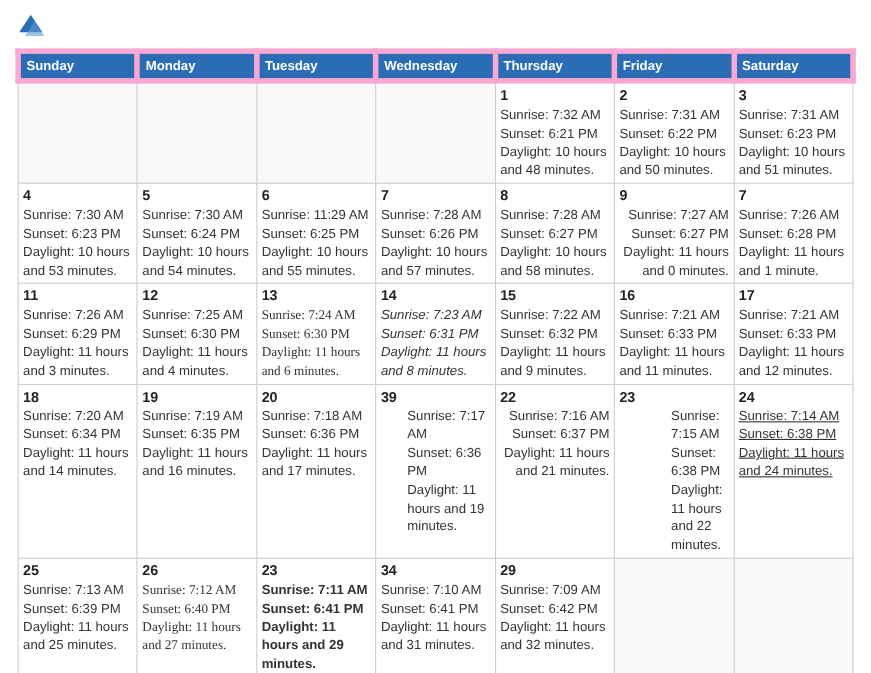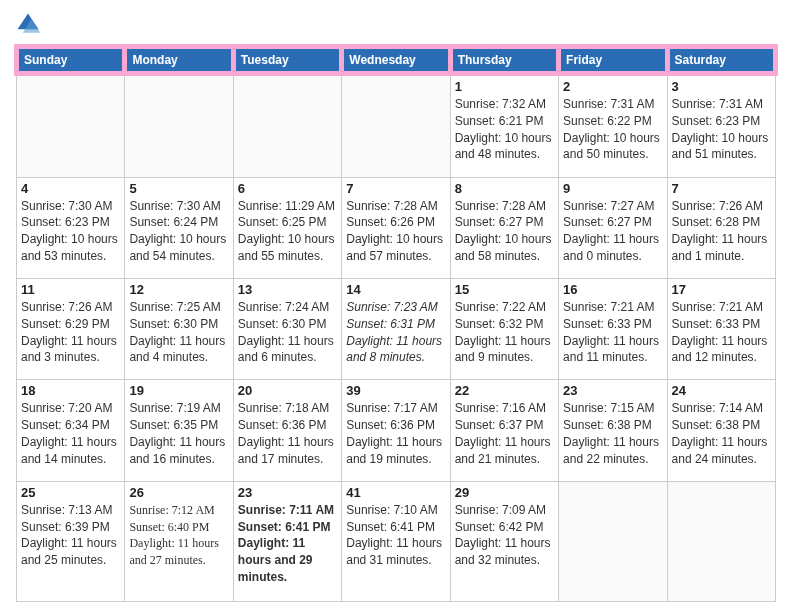--- a/index.html
+++ b/index.html
@@ -183,21 +183,21 @@
 Daylight: 10 hours and 57 minutes.</div>
           </td>
           <td>
             <span class="day-number">8</span>
             <div class="day-info" style="white-space: pre-line;">Sunrise: 7:28 AM
 Sunset: 6:27 PM
 Daylight: 10 hours and 58 minutes.</div>
           </td>
           <td>
             <span class="day-number">9</span>
-            <div class="day-info" style="white-space: pre-line;">Sunrise: 7:27 AM
+            <div class="day-info" style="white-space: pre-line; text-align: right;">Sunrise: 7:27 AM
 Sunset: 6:27 PM
 Daylight: 11 hours and 0 minutes.</div>
           </td>
           <td>
             <span class="day-number">7</span>
             <div class="day-info" style="white-space: pre-line;">Sunrise: 7:26 AM
 Sunset: 6:28 PM
 Daylight: 11 hours and 1 minute.</div>
           </td>
         </tr>
@@ -209,21 +209,21 @@
 Daylight: 11 hours and 3 minutes.</div>
           </td>
           <td>
             <span class="day-number">12</span>
             <div class="day-info" style="white-space: pre-line;">Sunrise: 7:25 AM
 Sunset: 6:30 PM
 Daylight: 11 hours and 4 minutes.</div>
           </td>
           <td>
             <span class="day-number">13</span>
-            <div class="day-info" style="white-space: pre-line;">Sunrise: 7:24 AM
+            <div class="day-info" style="white-space: pre-line; font-family: Liberation Serif, serif;">Sunrise: 7:24 AM
 Sunset: 6:30 PM
 Daylight: 11 hours and 6 minutes.</div>
           </td>
           <td>
             <span class="day-number">14</span>
             <div class="day-info" style="white-space: pre-line; font-style: italic;">Sunrise: 7:23 AM
 Sunset: 6:31 PM
 Daylight: 11 hours and 8 minutes.</div>
           </td>
           <td>
@@ -259,39 +259,39 @@
 Daylight: 11 hours and 16 minutes.</div>
           </td>
           <td>
             <span class="day-number">20</span>
             <div class="day-info" style="white-space: pre-line;">Sunrise: 7:18 AM
 Sunset: 6:36 PM
 Daylight: 11 hours and 17 minutes.</div>
           </td>
           <td>
             <span class="day-number">39</span>
-            <div class="day-info" style="white-space: pre-line;">Sunrise: 7:17 AM
+            <div class="day-info" style="white-space: pre-line; margin-left: 24px;">Sunrise: 7:17 AM
 Sunset: 6:36 PM
 Daylight: 11 hours and 19 minutes.</div>
           </td>
           <td>
             <span class="day-number">22</span>
-            <div class="day-info" style="white-space: pre-line;">Sunrise: 7:16 AM
+            <div class="day-info" style="white-space: pre-line; text-align: right;">Sunrise: 7:16 AM
 Sunset: 6:37 PM
 Daylight: 11 hours and 21 minutes.</div>
           </td>
           <td>
             <span class="day-number">23</span>
-            <div class="day-info" style="white-space: pre-line;">Sunrise: 7:15 AM
+            <div class="day-info" style="white-space: pre-line; margin-left: 47px;">Sunrise: 7:15 AM
 Sunset: 6:38 PM
 Daylight: 11 hours and 22 minutes.</div>
           </td>
           <td>
             <span class="day-number">24</span>
-            <div class="day-info" style="white-space: pre-line;">Sunrise: 7:14 AM
+            <div class="day-info" style="white-space: pre-line; text-decoration: underline;">Sunrise: 7:14 AM
 Sunset: 6:38 PM
 Daylight: 11 hours and 24 minutes.</div>
           </td>
         </tr>
         <tr>
           <td>
             <span class="day-number">25</span>
             <div class="day-info" style="white-space: pre-line;">Sunrise: 7:13 AM
 Sunset: 6:39 PM
 Daylight: 11 hours and 25 minutes.</div>
@@ -302,21 +302,21 @@
 Sunset: 6:40 PM
 Daylight: 11 hours and 27 minutes.</div>
           </td>
           <td>
             <span class="day-number">23</span>
             <div class="day-info" style="white-space: pre-line; font-weight: bold;">Sunrise: 7:11 AM
 Sunset: 6:41 PM
 Daylight: 11 hours and 29 minutes.</div>
           </td>
           <td>
-            <span class="day-number">41</span>
+            <span class="day-number">34</span>
             <div class="day-info" style="white-space: pre-line;">Sunrise: 7:10 AM
 Sunset: 6:41 PM
 Daylight: 11 hours and 31 minutes.</div>
           </td>
           <td>
             <span class="day-number">29</span>
             <div class="day-info" style="white-space: pre-line;">Sunrise: 7:09 AM
 Sunset: 6:42 PM
 Daylight: 11 hours and 32 minutes.</div>
           </td>

